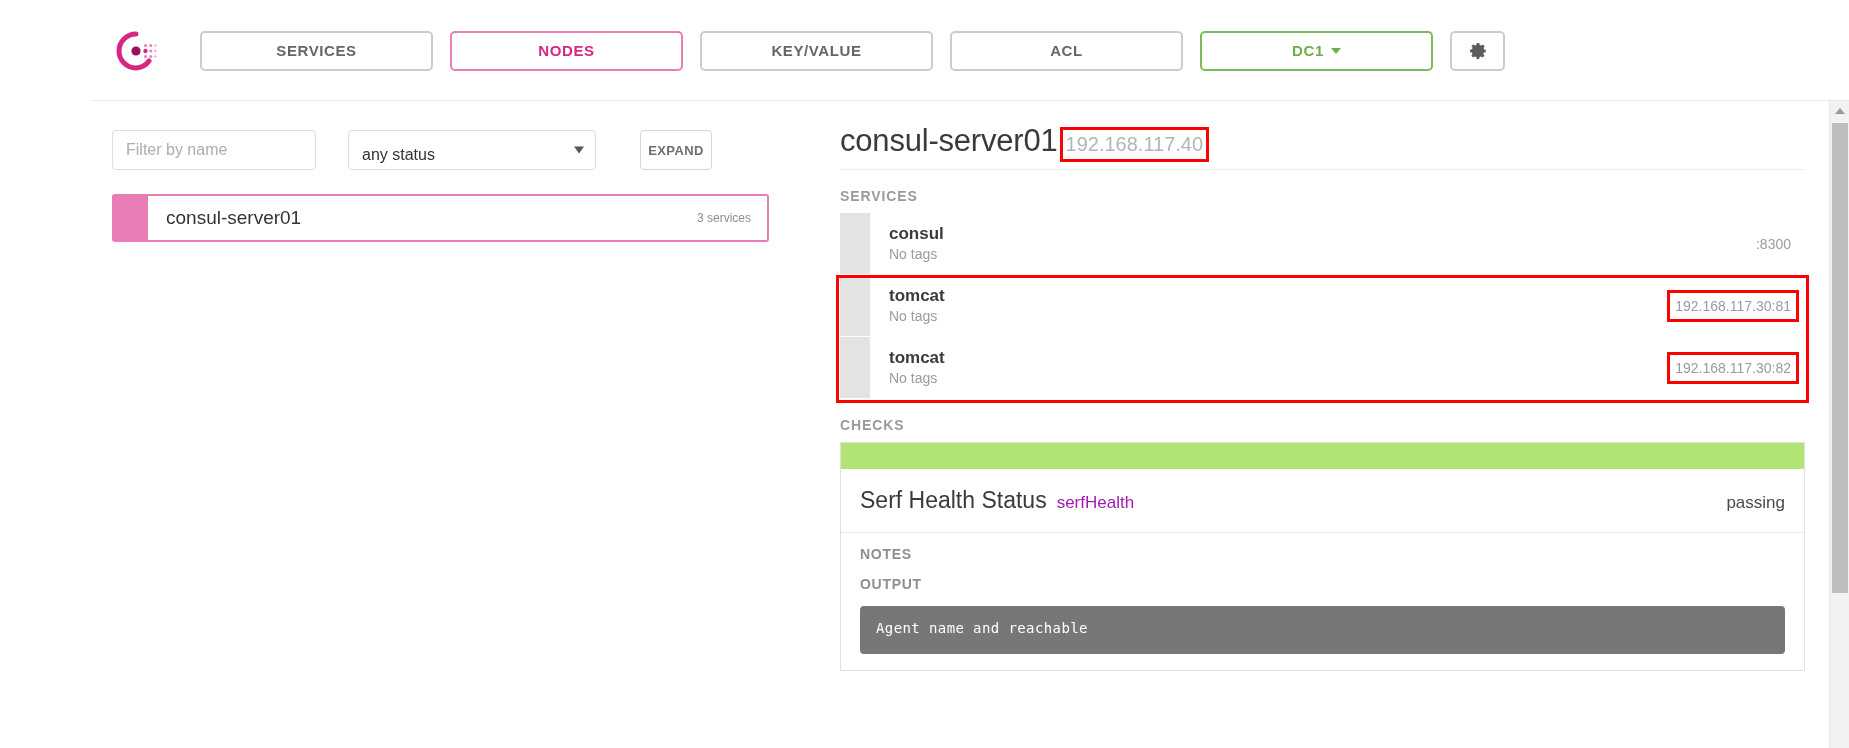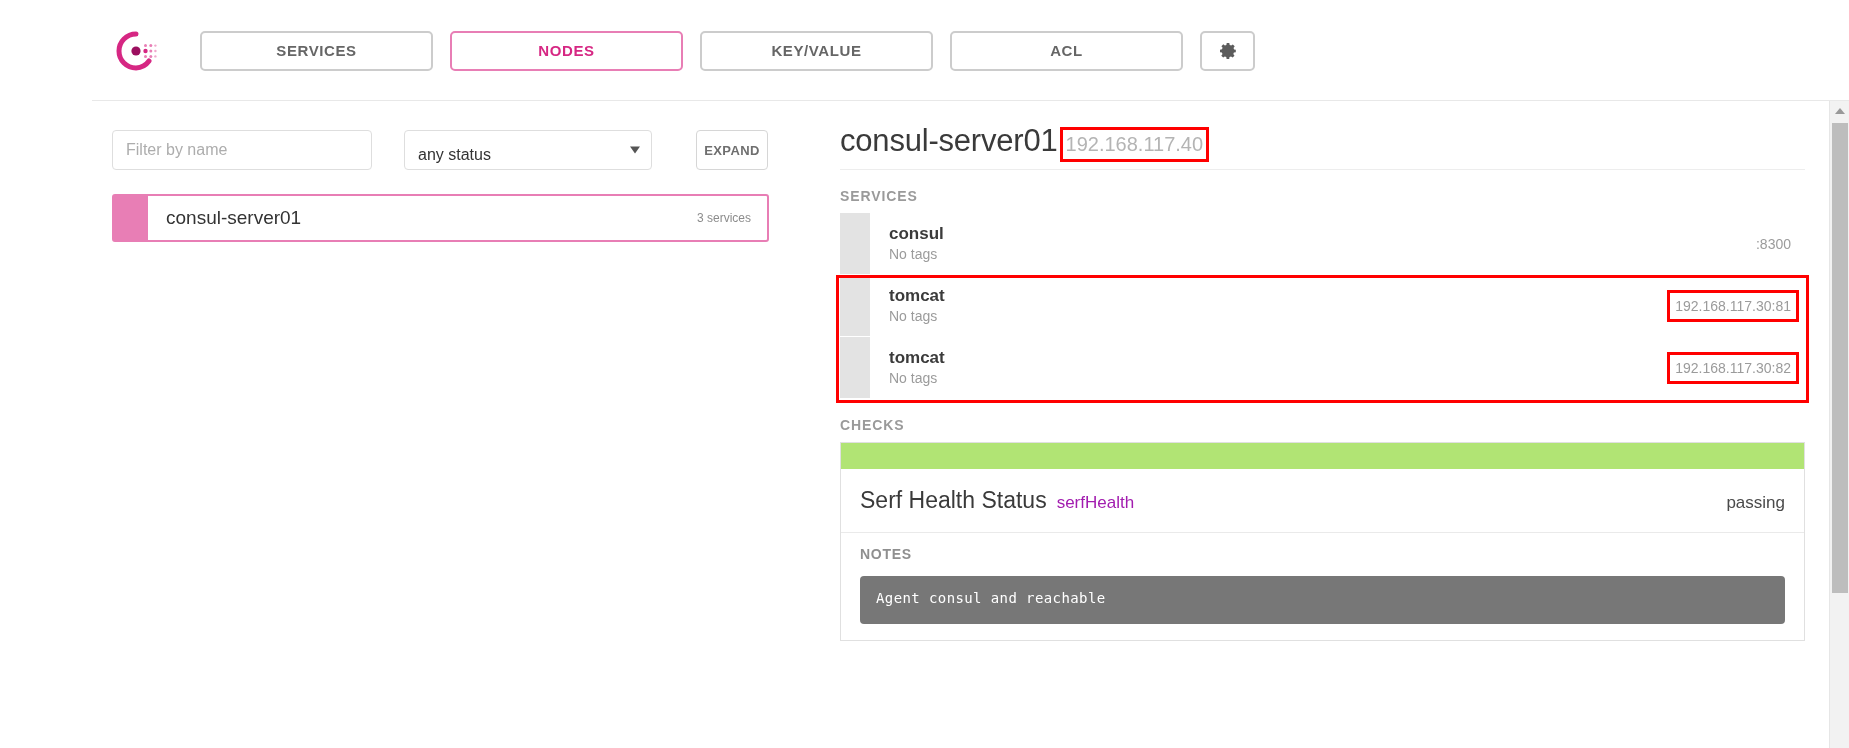--- a/index.html
+++ b/index.html
@@ -106,21 +106,21 @@
     background: #ffffff;
   }
 
   
   .filterbar {
     display: flex;
     align-items: center;
     padding: 29px 0 0 112px;
   }
   .filter-input {
-    width: 260px;
+    width: 204px;
     height: 40px;
     border: 1px solid #dedede;
     border-radius: 4px;
     padding: 0 13px;
     font-size: 16px;
     color: #555;
     background: #fff;
     outline: none;
     font-family: "Liberation Sans", sans-serif;
   }
@@ -402,20 +402,24 @@
     </div>
     <div class="nav-btn active-pink">
       <span>NODES</span>
     </div>
     <div class="nav-btn">
       <span>KEY/VALUE</span>
     </div>
     <div class="nav-btn">
       <span>ACL</span>
     </div>
+    <div class="nav-btn dc">
+      <span>DC1</span>
+      <span class="caret"></span>
+    </div>
     <div class="settings-btn">
       <svg width="20" height="20" viewBox="0 0 20 20">
         <path fill="#5c5c5c" d="M10 6.4a3.6 3.6 0 1 0 0 7.2 3.6 3.6 0 0 0 0-7.2zm0 5.4a1.8 1.8 0 1 1 0-3.6 1.8 1.8 0 0 1 0 3.6z"></path>
         <path fill="#5c5c5c" d="M18 8.7l-1.9-.3a6.4 6.4 0 0 0-.6-1.5l1.2-1.6-1.9-1.9-1.6 1.2a6.4 6.4 0 0 0-1.5-.6L11.3 2h-2.6l-.3 1.9c-.5.15-1 .35-1.5.6L5.3 3.3 3.4 5.2l1.2 1.6c-.25.5-.45 1-.6 1.5L2 8.7v2.6l1.9.3c.15.5.35 1 .6 1.5l-1.2 1.6 1.9 1.9 1.6-1.2c.5.25 1 .45 1.5.6l.3 1.9h2.6l.3-1.9c.5-.15 1-.35 1.5-.6l1.6 1.2 1.9-1.9-1.2-1.6c.25-.5.45-1 .6-1.5l1.9-.3V8.7z"></path>
       </svg>
     </div>
   </div>
 </div>
 
 <div class="content">
@@ -498,21 +502,22 @@
 
         <div class="check-card">
           <div class="check-bar"></div>
           <div class="check-head">
             <span class="check-title">Serf Health Status</span>
             <span class="check-id">serfHealth</span>
             <span class="check-status">passing</span>
           </div>
           <div class="check-body">
             <div class="kv-label">NOTES</div>
-            <div class="output-box">Agent consul and reachable</div>
+            <div class="kv-label">OUTPUT</div>
+            <div class="output-box">Agent name and reachable</div>
           </div>
         </div>
 
       </div>
     </div>
 
     <div class="scrollbar">
       <div class="scroll-up">
         <i></i>
       </div>

